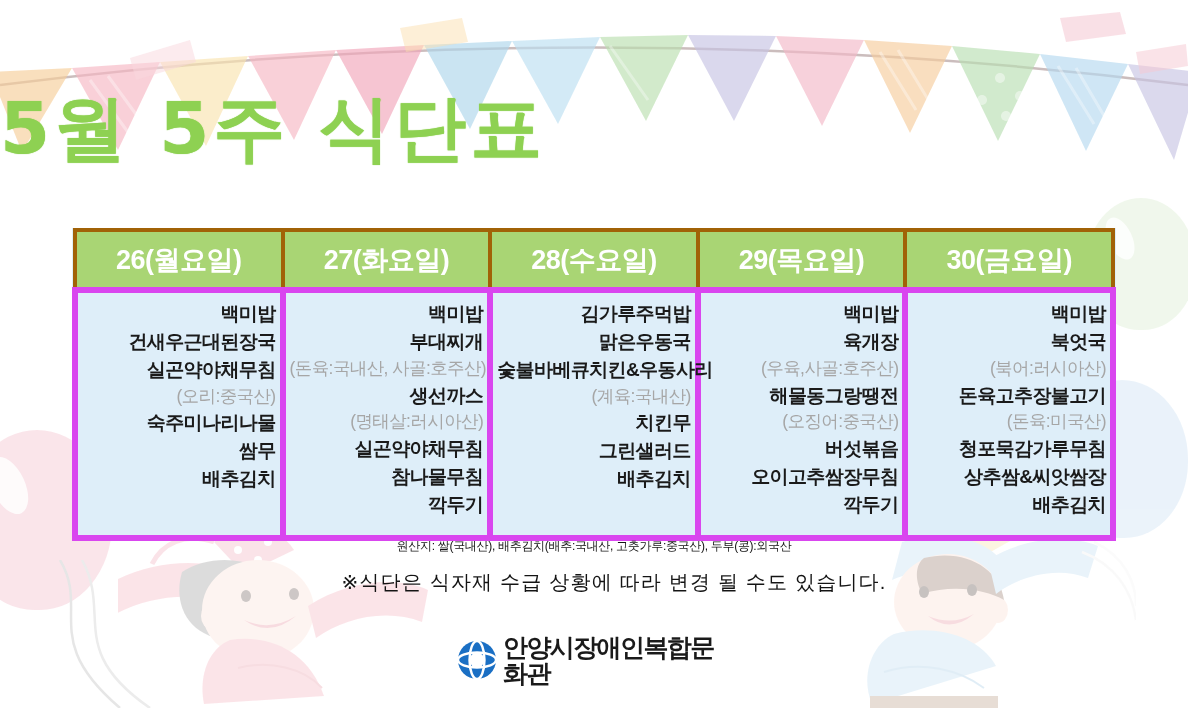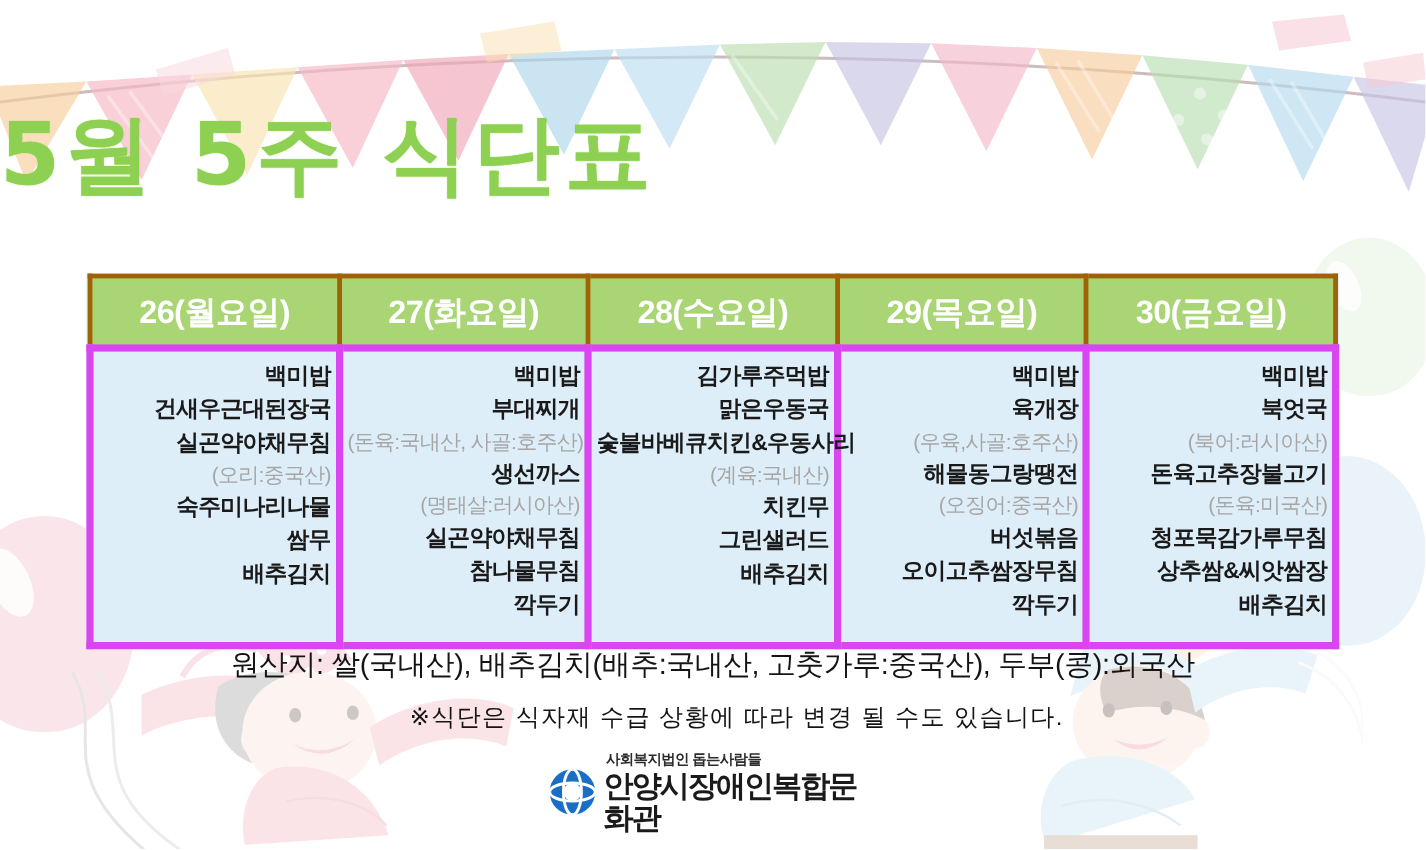--- a/index.html
+++ b/index.html
@@ -105,21 +105,21 @@
   
   #notes {
     position: absolute;
     left: 0;
     top: 538px;
     width: 1188px;
     text-align: center;
   }
   #notes .note-line-1 {
     display: block;
-    font-size: 24px;
+    font-size: 12px;
     color: #141414;
     letter-spacing: -.3px;
     margin-bottom: 14px;
   }
   #notes .note-line-2 {
     display: block;
     font-size: 20px;
     color: #141414;
     letter-spacing: 1.2px;
     padding-left: 40px;
@@ -332,18 +332,17 @@
 
   <div id="logo">
     <svg class="logo-mark" viewBox="0 0 40 40">
       <circle cx="20" cy="20" r="19" fill="#1a6fc4"></circle>
       <circle cx="20" cy="20" r="7.5" fill="#ffffff"></circle>
       <path d="M20 1.5 A19 19 0 0 1 20 38.5 A11 19 0 0 0 20 1.5 Z" fill="#1a6fc4"></path>
       <ellipse cx="20" cy="20" rx="19" ry="7.5" fill="none" stroke="#ffffff" stroke-width="2.4"></ellipse>
       <ellipse cx="20" cy="20" rx="7.5" ry="19" fill="none" stroke="#ffffff" stroke-width="2.4"></ellipse>
     </svg>
     <span class="logo-text">
-      <span class="logo-sub">사회복지법인 돕는사람들</span>
       <span class="logo-main">안양시장애인복합문화관</span>
     </span>
   </div>
 
 </div>
 
 </body></html>

